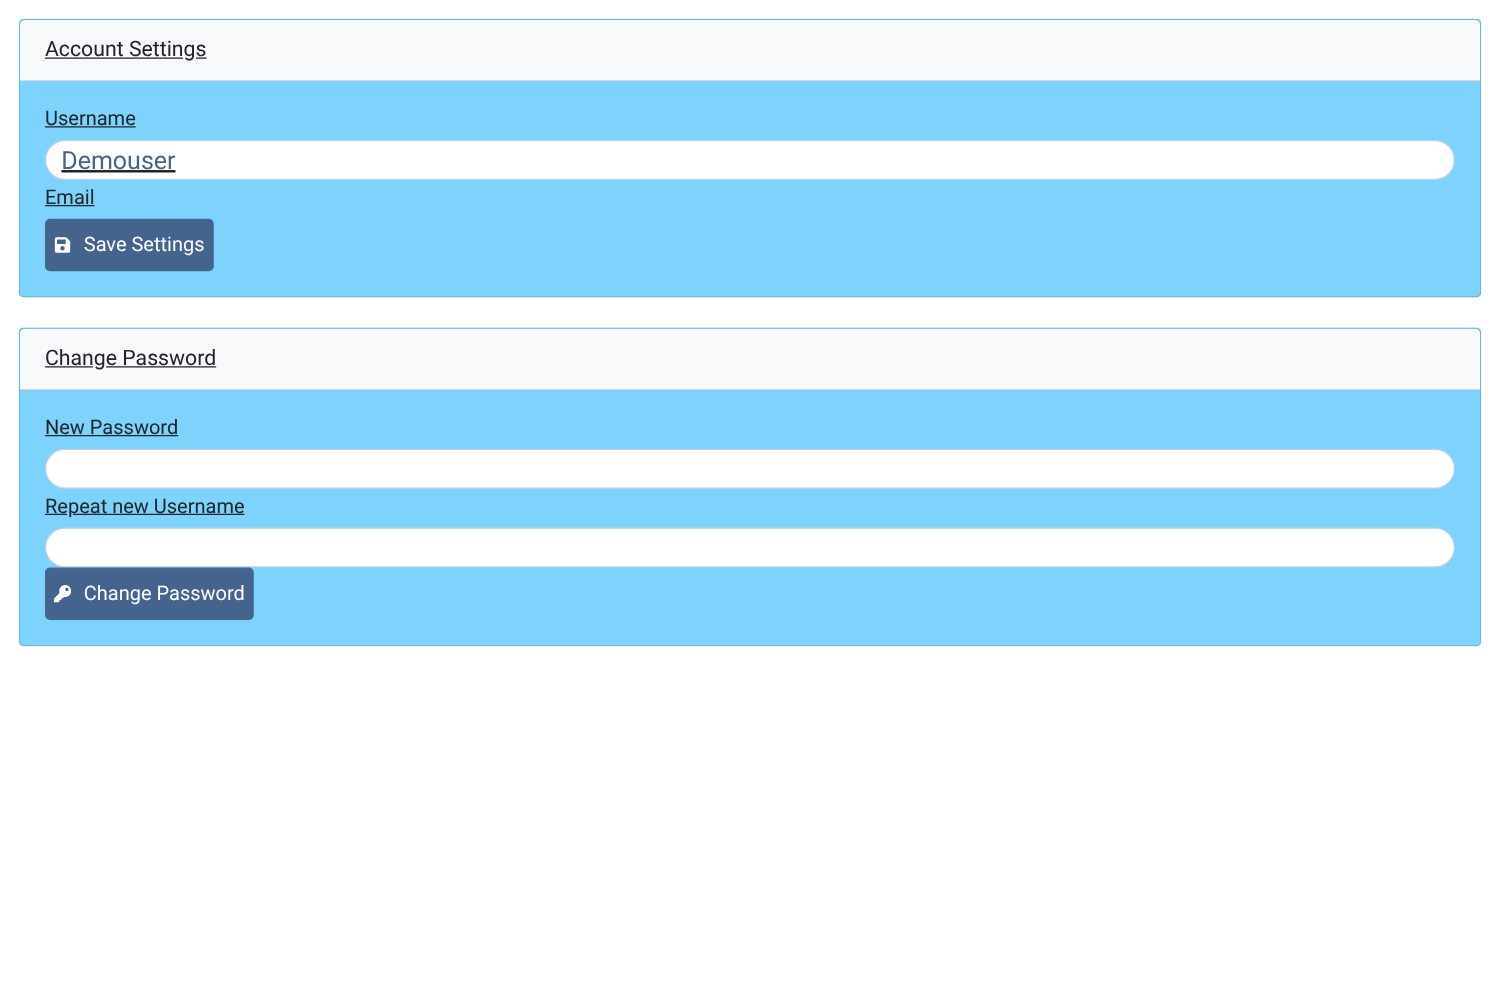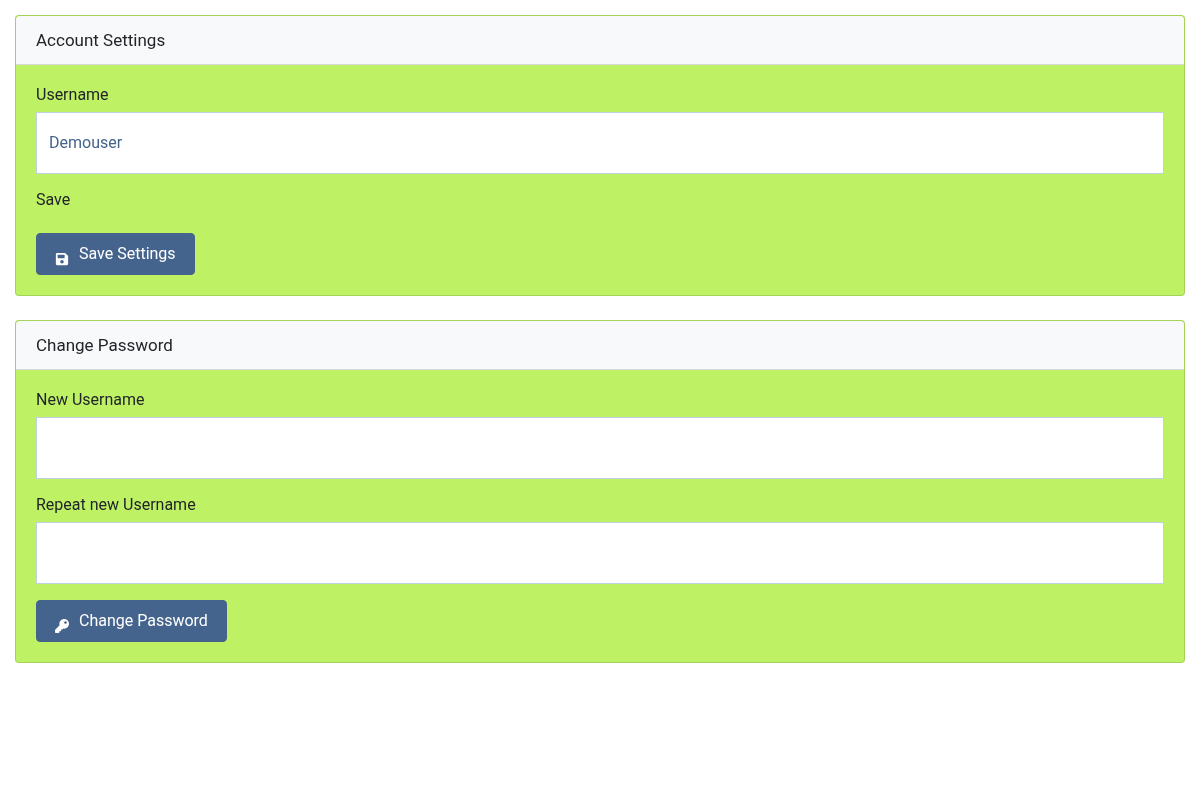--- a/index.html
+++ b/index.html
@@ -12,70 +12,70 @@
       font-size: 16px;
       color: #212529;
       background: #fff;
       padding: 15px;
       width: 1200px;
     }
     .card {
       border: 1px solid rgba(0,0,0,0.125);
       border-radius: 4px;
       margin-bottom: 24px;
-      background: #bef264;
+      background: #7dd3fc;
+      text-decoration: underline;
     }
     .card-header {
       background-color: #f8f9fa;
       border-bottom: 1px solid rgba(0,0,0,0.125);
       padding: 14px 20px;
       font-size: 17px;
       color: #212529;
       border-top-left-radius: 4px;
       border-top-right-radius: 4px;
     }
     .card-body {
       padding: 20px;
     }
     .form-group {
-      margin-bottom: 16px;
+      margin-bottom: 4px;
     }
     .form-group:last-of-type {
       margin-bottom: 0;
     }
     label {
       display: block;
       margin-bottom: 8px;
       font-size: 16px;
       color: #212529;
     }
     .form-control {
       display: block;
       width: 100%;
-      padding: 18px 12px;
-      font-size: 16px;
+      padding: 0 12px;
+      font-size: 20px;
       line-height: 1.5;
       color: #44648d;
       background-color: #fff;
       border: 1px solid #bfd0e4;
-      border-radius: 0;
+      border-radius: 16px;
       outline: none;
       font-family: inherit;
     }
     .btn {
       display: inline-flex;
-      align-items: flex-end;
-      padding: 8px 18px;
+      align-items: center;
+      padding: 8px 6px;
       font-size: 16px;
       line-height: 1.5;
       border-radius: 4px;
       border: 1px solid transparent;
       cursor: pointer;
       font-family: inherit;
-      margin-top: 16px;
     }
     .btn-primary {
       color: #fff;
       background-color: #44648d;
       border-color: #44648d;
     }
     .btn-icon {
       margin-right: 10px;
       display: inline-flex;
       align-items: center;
@@ -90,38 +90,38 @@
 <body>
 
 <div class="card">
   <div class="card-header">Account Settings</div>
   <div class="card-body">
     <div class="form-group">
       <label>Username</label>
       <input type="text" class="form-control" value="Demouser" style="">
     </div>
     <div class="form-group">
-      <label>Save</label>
+      <label>Email</label>
     </div>
     <button class="btn btn-primary">
       <span class="btn-icon">
         <svg viewBox="0 0 448 512">
             <path d="M433.941 129.941l-83.882-83.882A48 48 0 0 0 316.118 32H48C21.49 32 0 53.49 0 80v352c0 26.51 21.49 48 48 48h352c26.51 0 48-21.49 48-48V163.882a48 48 0 0 0-14.059-33.941zM224 416c-35.346 0-64-28.654-64-64 0-35.346 28.654-64 64-64s64 28.654 64 64c0 35.346-28.654 64-64 64zm96-304.52V212c0 6.627-5.373 12-12 12H76c-6.627 0-12-5.373-12-12V108c0-6.627 5.373-12 12-12h228.52c3.183 0 6.235 1.264 8.485 3.515l3.48 3.48A11.996 11.996 0 0 1 320 111.48z"></path>
           </svg>
       </span>
       <span>Save Settings</span>
     </button>
   </div>
 </div>
 
 <div class="card">
   <div class="card-header">Change Password</div>
   <div class="card-body">
     <div class="form-group">
-      <label>New Username</label>
+      <label>New Password</label>
       <input type="password" class="form-control" value="" style="">
     </div>
     <div class="form-group">
       <label>Repeat new Username</label>
       <input type="password" class="form-control" value="" style="">
     </div>
     <button class="btn btn-primary">
       <span class="btn-icon">
         <svg viewBox="0 0 512 512">
             <path d="M512 176.001C512 273.203 433.202 352 336 352c-11.22 0-22.19-1.062-32.827-3.069l-24.012 27.014A23.999 23.999 0 0 1 261.223 384H224v40c0 13.255-10.745 24-24 24h-40v40c0 13.255-10.745 24-24 24H24c-13.255 0-24-10.745-24-24v-78.059c0-6.365 2.529-12.47 7.029-16.971l161.802-161.802C163.108 213.814 160 195.271 160 176 160 78.798 238.797.001 335.999 0 433.488-.001 512 78.511 512 176.001zM336 128c0 26.51 21.49 48 48 48s48-21.49 48-48-21.49-48-48-48-48 21.49-48 48z"></path>

